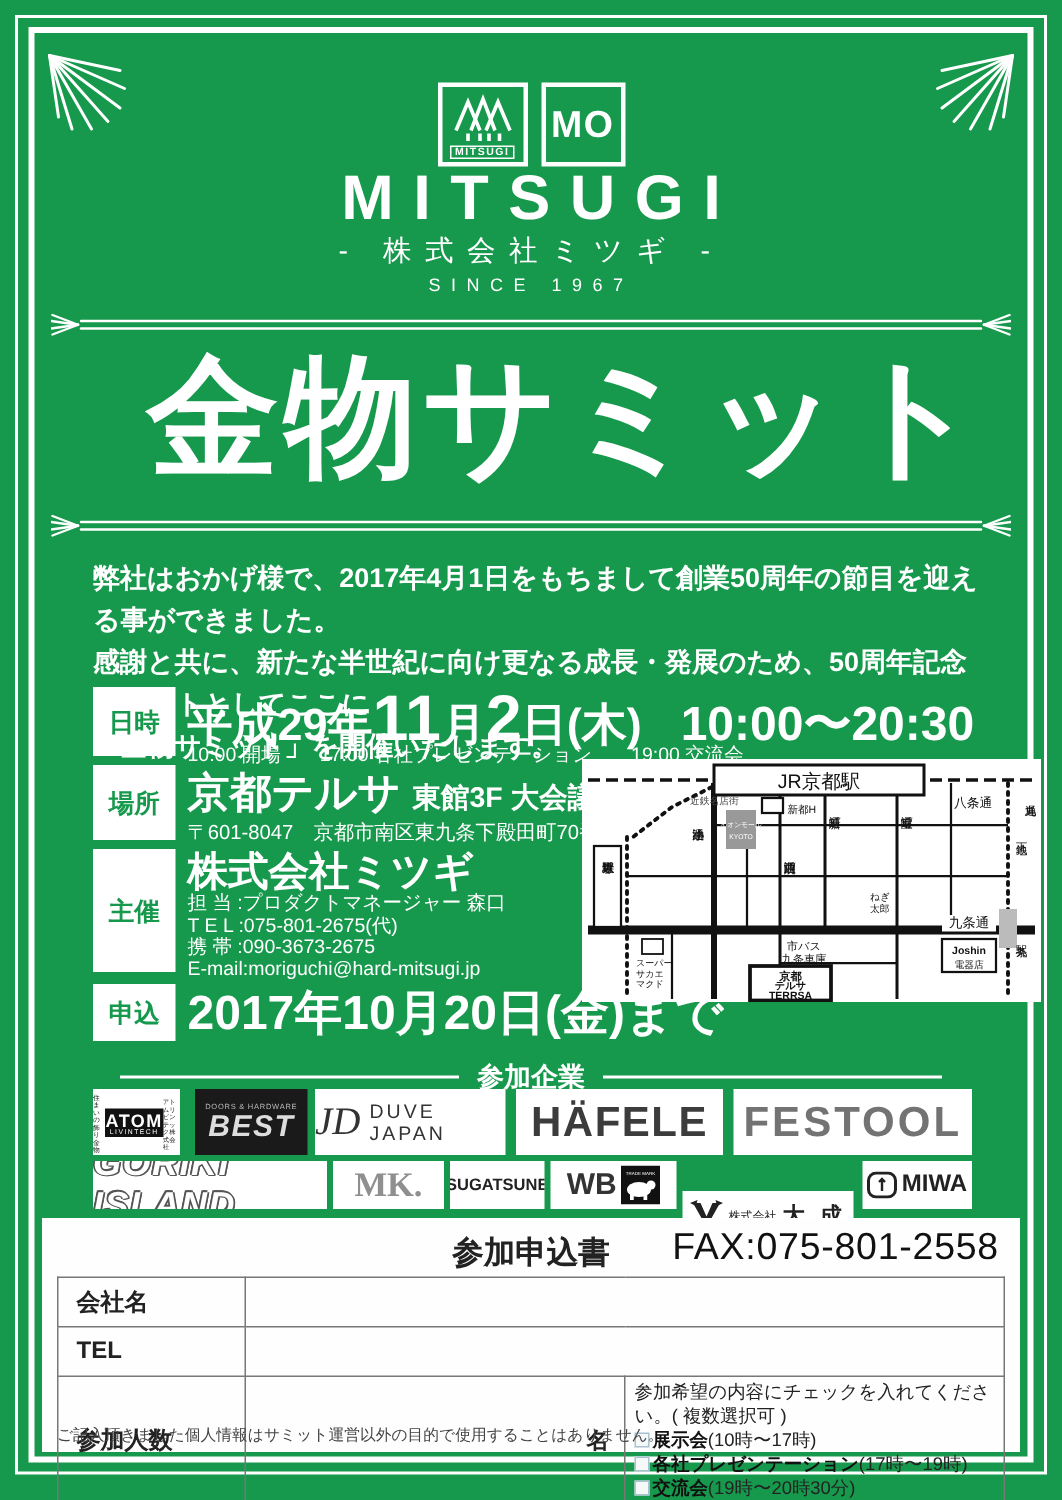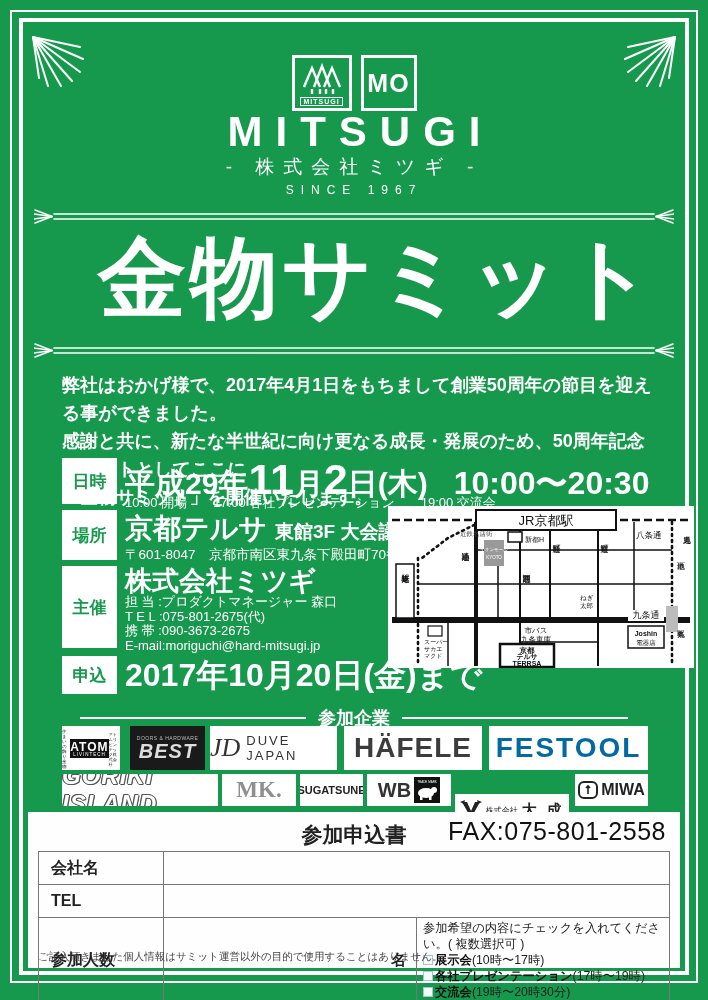--- a/index.html
+++ b/index.html
@@ -53,21 +53,21 @@
   .atom .nm { font-size:12px; font-weight:800; letter-spacing:1px; }
   .atom .sb { font-size:4.5px; letter-spacing:1px; }
   .atom .co { font-size:4.2px; color:#111; margin-top:1px; }
   .best { left:130px; width:75px; background:#1a1a1a; flex-direction:column; color:#ddd; }
   .best .tg { font-size:5px; color:#bbb; letter-spacing:.5px; }
   .best .nm { font-size:20px; font-weight:800; font-style:italic; letter-spacing:1px; line-height:1; }
   .duve { left:210px; width:127px; color:#333; }
   .duve .mono { font-family:"Liberation Serif","DejaVu Serif",serif; font-size:26px; font-style:italic; margin-right:6px; }
   .duve .nm { font-size:13px; letter-spacing:2px; font-weight:400; }
   .hafele { left:344px; width:138px; color:#3c3c3c; font-size:28px; font-weight:900; letter-spacing:1px; }
-  .festool { left:489px; width:159px; color:#0369a1; font-size:28px; font-weight:900; letter-spacing:2px; }
+  .festool { left:489px; width:159px; color:#737373; font-size:28px; font-weight:900; letter-spacing:2px; }
   .goriki { left:62px; width:156px; font-size:24px; font-weight:900; font-style:italic; color:#fff; letter-spacing:1px;
             text-shadow:-1.2px 0 #555,1.2px 0 #555,0 -1.2px #555,0 1.2px #555,1px 1px #555,-1px -1px #555; }
   .mk { left:222px; width:74px; font-family:"Liberation Serif","DejaVu Serif",serif; font-size:23px; font-weight:700; color:#8f8f8f; }
   .sugatsune { left:300px; width:63px; font-size:11px; font-weight:800; color:#222; transform-origin:center; }
   .wb { left:367px; width:84px; gap:3px; }
   .wb .nm { font-size:20px; font-weight:700; color:#333; }
   .taisei { left:455px; width:114px; gap:4px; color:#222;margin-top:20px; }
   .taisei .pre { font-size:8px; } .taisei .nm { font-family:"Liberation Serif","DejaVu Serif",serif; font-size:15px; font-weight:700; letter-spacing:3px; }
   .miwa { left:575px; width:73px; gap:3px; font-size:16px; font-weight:900; color:#222; }
 

